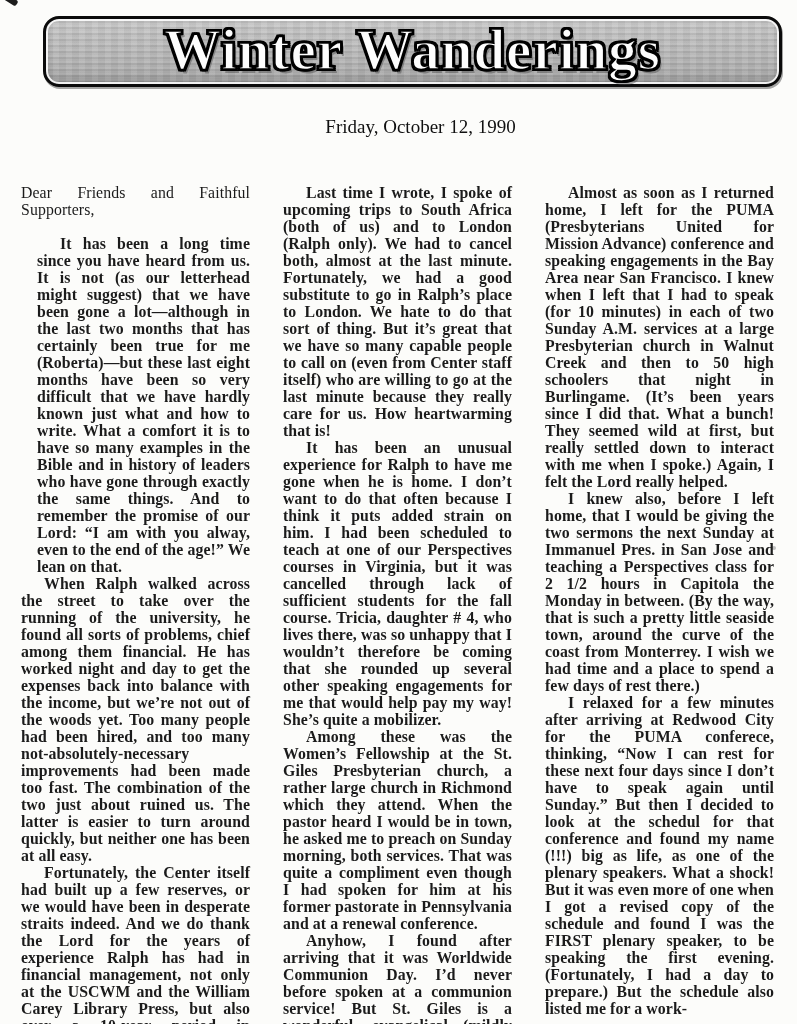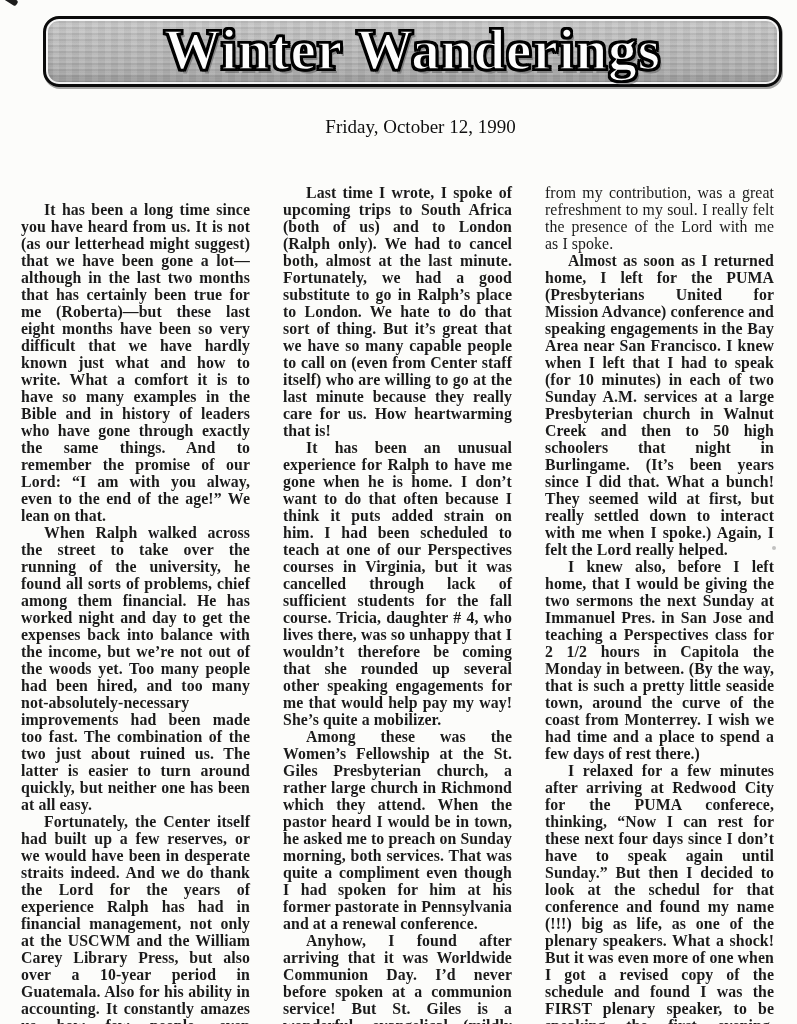--- a/index.html
+++ b/index.html
@@ -91,53 +91,53 @@
   .col {
     width: 229px;
     flex: 0 0 229px;
     text-align: justify;
     font-size: 15.8px;
     line-height: 17px;
     letter-spacing: 0.1px;
   }
   .col p { margin: 0; }
   .col p.indent { text-indent: 23px; font-weight: bold; }
-  .col p.gap-before { margin-top: 17px; }
+  .col p.gap-before { margin-top: 17px; margin-left: 16px; }
 </style>
 </head>
 <body>
 
 <div id="page">
 
   <div class="scan-mark"></div>
   <div class="speck speck-1"></div>
   <div class="speck speck-2"></div>
 
   <div class="banner">
     <div class="banner-title">Winter Wanderings</div>
   </div>
 
   <div class="dateline">Friday, October 12, 1990</div>
 
   <div class="body-columns">
 
     <div class="col">
+      <p>Dear Friends and Faithful Supporters,</p>
       <p class="indent gap-before">It has been a long time since you have heard from us. It is not (as our letterhead might suggest) that we have been gone a lot—although in the last two months that has certainly been true for me (Roberta)—but these last eight months have been so very difficult that we have hardly known just what and how to write. What a comfort it is to have so many examples in the Bible and in history of leaders who have gone through exactly the same things. And to remember the promise of our Lord: “I am with you alway, even to the end of the age!” We lean on that.</p>
       <p class="indent">When Ralph walked across the street to take over the running of the university, he found all sorts of problems, chief among them financial. He has worked night and day to get the expenses back into balance with the income, but we’re not out of the woods yet. Too many people had been hired, and too many not-absolutely-necessary improvements had been made too fast. The combination of the two just about ruined us. The latter is easier to turn around quickly, but neither one has been at all easy.</p>
       <p class="indent">Fortunately, the Center itself had built up a few reserves, or we would have been in desperate straits indeed. And we do thank the Lord for the years of experience Ralph has had in financial management, not only at the USCWM and the William Carey Library Press, but also over a 10-year period in Guatemala. Also for his ability in accounting. It constantly amazes us how few people, even professional accountants, really understand why they</p>
     </div>
 
     <div class="col">
       <p class="indent">Last time I wrote, I spoke of upcoming trips to South Africa (both of us) and to London (Ralph only). We had to cancel both, almost at the last minute. Fortunately, we had a good substitute to go in Ralph’s place to London. We hate to do that sort of thing. But it’s great that we have so many capable people to call on (even from Center staff itself) who are willing to go at the last minute because they really care for us. How heartwarming that is!</p>
       <p class="indent">It has been an unusual experience for Ralph to have me gone when he is home. I don’t want to do that often because I think it puts added strain on him. I had been scheduled to teach at one of our Perspectives courses in Virginia, but it was cancelled through lack of sufficient students for the fall course. Tricia, daughter # 4, who lives there, was so unhappy that I wouldn’t therefore be coming that she rounded up several other speaking engagements for me that would help pay my way! She’s quite a mobilizer.</p>
       <p class="indent">Among these was the Women’s Fellowship at the St. Giles Presbyterian church, a rather large church in Richmond which they attend. When the pastor heard I would be in town, he asked me to preach on Sunday morning, both services. That was quite a compliment even though I had spoken for him at his former pastorate in Pennsylvania and at a renewal conference.</p>
       <p class="indent">Anyhow, I found after arriving that it was Worldwide Communion Day. I’d never before spoken at a communion service! But St. Giles is a wonderful, evangelical (mildly charismatic) Presbyterian church. And the service, apart</p>
     </div>
 
     <div class="col">
-      <p>from my contribution, was a great refreshment to my soul. I really felt the presence of the Lord with me as I spoke.</p>
       <p class="indent">Almost as soon as I returned home, I left for the PUMA (Presbyterians United for Mission Advance) conference and speaking engagements in the Bay Area near San Francisco. I knew when I left that I had to speak (for 10 minutes) in each of two Sunday A.M. services at a large Presbyterian church in Walnut Creek and then to 50 high schoolers that night in Burlingame. (It’s been years since I did that. What a bunch! They seemed wild at first, but really settled down to interact with me when I spoke.) Again, I felt the Lord really helped.</p>
       <p class="indent">I knew also, before I left home, that I would be giving the two sermons the next Sunday at Immanuel Pres. in San Jose and teaching a Perspectives class for 2 1/2 hours in Capitola the Monday in between. (By the way, that is such a pretty little seaside town, around the curve of the coast from Monterrey. I wish we had time and a place to spend a few days of rest there.)</p>
       <p class="indent">I relaxed for a few minutes after arriving at Redwood City for the PUMA conferece, thinking, “Now I can rest for these next four days since I don’t have to speak again until Sunday.” But then I decided to look at the schedul for that conference and found my name (!!!) big as life, as one of the plenary speakers. What a shock! But it was even more of one when I got a revised copy of the schedule and found I was the FIRST plenary speaker, to be speaking the first evening. (Fortunately, I had a day to prepare.) But the schedule also listed me for a work-</p>
     </div>
 
   </div>
 </div>
 
 </body></html>

